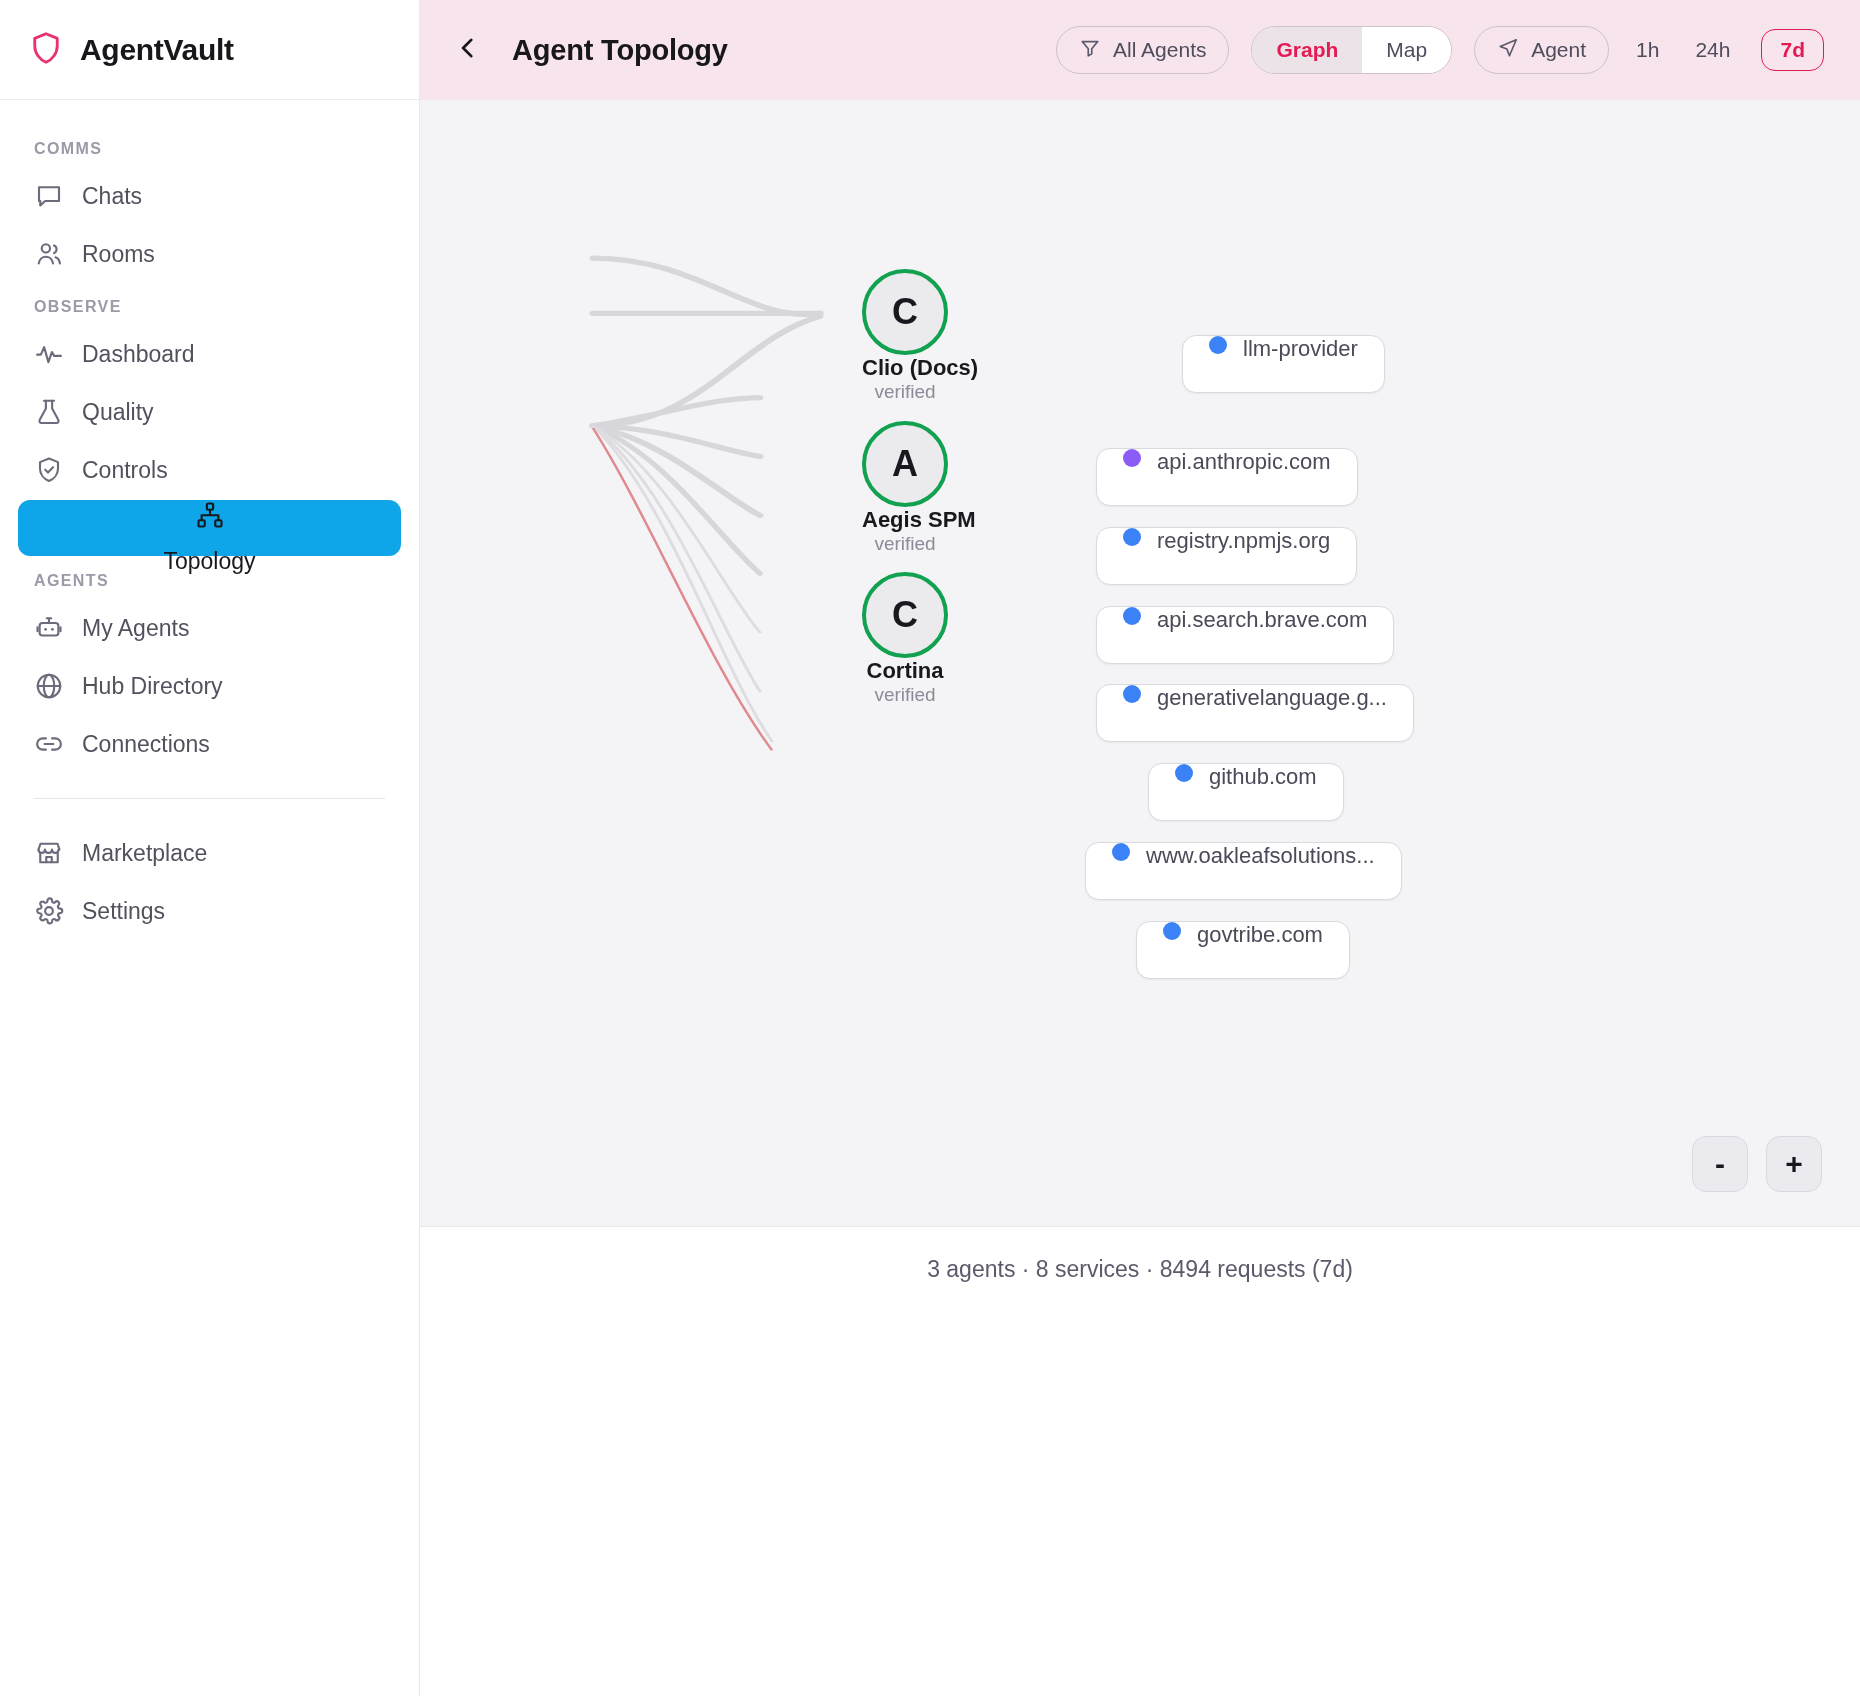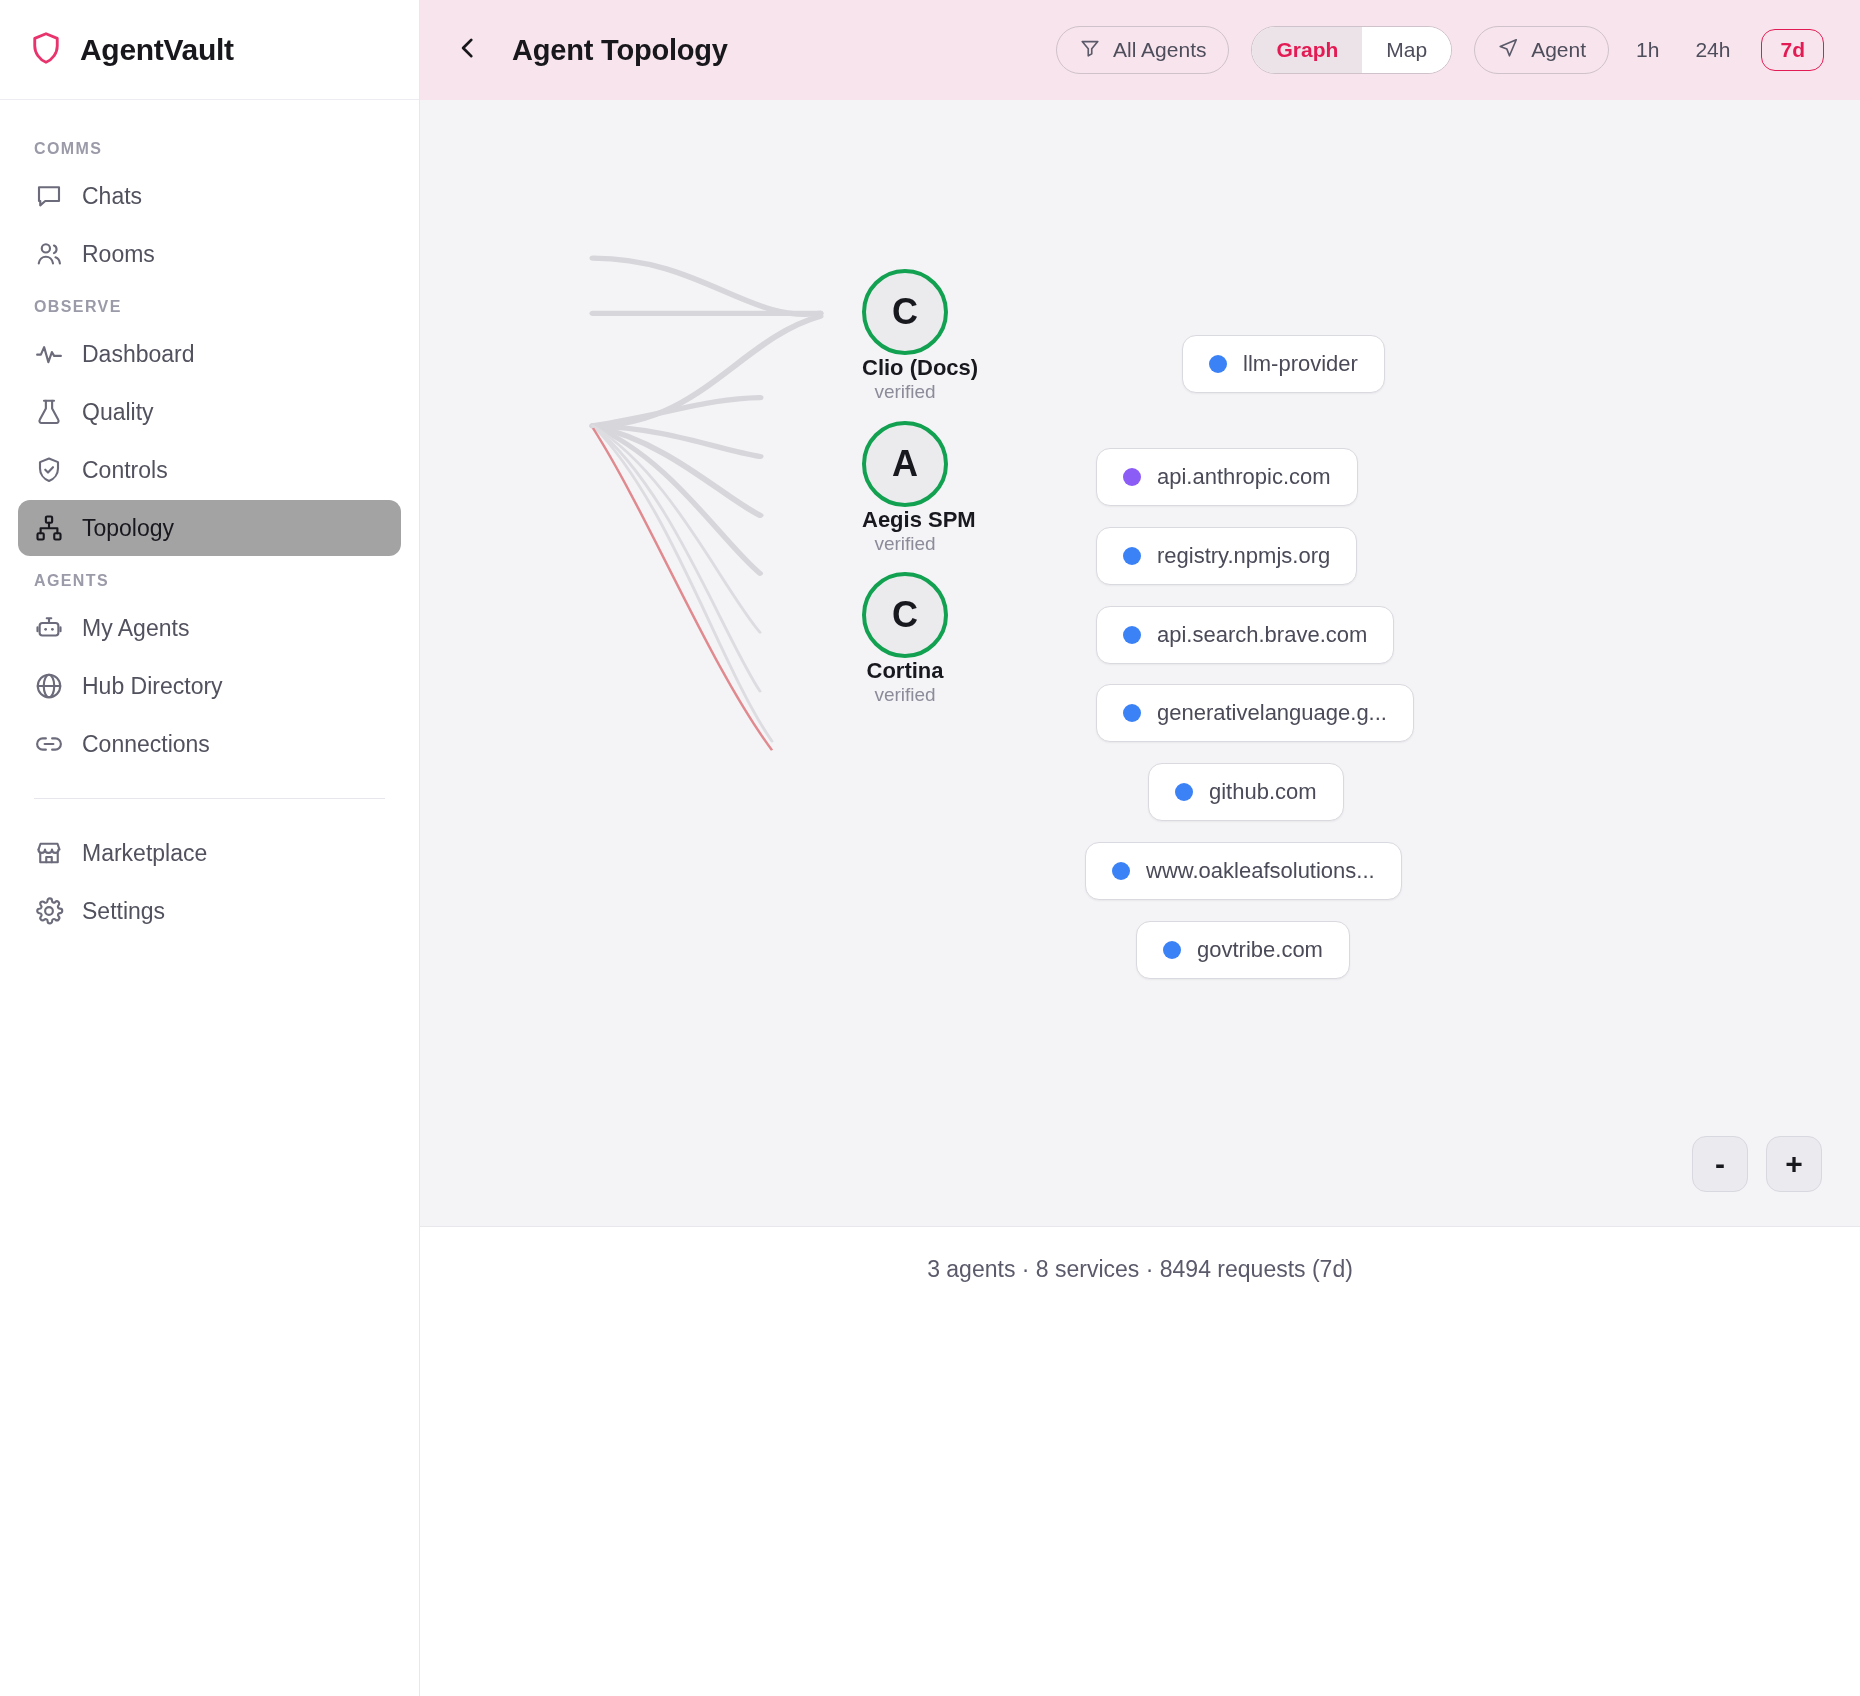--- a/index.html
+++ b/index.html
@@ -28,21 +28,21 @@
   .nav-section-label {
     font-size: 16px; font-weight: 700; letter-spacing: 1.4px;
     color: #9a9aa8; padding: 14px 16px 10px 16px;
   }
   .nav-item {
     display: flex; align-items: center; gap: 18px;
     height: 56px; padding: 0 16px; margin-bottom: 2px;
     border-radius: 12px; cursor: pointer;
   }
   .nav-item .lbl { font-size: 23px; color: #52525f; }
-  .nav-item.active { background: #a3a3a3; }
+  .nav-item.active { background: #0ea5e9; flex-direction: column; }
   .nav-item.active .lbl { color: #18181f; }
   .nav-item.active svg { stroke: #18181f; }
   .nav-icon { width: 30px; height: 30px; display: block; flex: 0 0 30px; }
   .nav-icon svg { width: 30px; height: 30px; stroke: #6b6b7b; stroke-width: 1.7; fill: none;
                   stroke-linecap: round; stroke-linejoin: round; }
   .nav-divider { height: 1px; background: #e6e6ec; margin: 26px 16px 26px 16px; }
 
   
   .main { flex: 1; display: flex; flex-direction: column; height: 1312px; }
   .topbar {
@@ -96,21 +96,21 @@
   .agent-circle {
     width: 86px; height: 86px; border-radius: 50%;
     background: #ebebee; border: 4px solid #12a150;
     display: flex; align-items: center; justify-content: center;
     font-size: 36px; font-weight: 700; color: #18181f; margin: 0 auto;
   }
   .agent-name { font-size: 22px; font-weight: 700; color: #18181f; white-space: nowrap; }
   .agent-status { font-size: 19px; color: #8b8b99; }
 
   .svc-chip {
-    position: absolute; display: flex; align-items: center; gap: 16px;
+    position: absolute; display: flex; gap: 16px;
     height: 58px; padding: 0 26px; background: #ffffff;
     border: 1.5px solid #d9d9e0; border-radius: 14px;
     box-shadow: 0 1px 2px rgba(20,20,40,.05);
     font-size: 22px; color: #4a4a58; white-space: nowrap; cursor: pointer;
   }
   .svc-dot { width: 18px; height: 18px; border-radius: 50%; flex: 0 0 18px; }
 
   .zoom-ctrls { position: absolute; right: 38px; bottom: 34px; display: flex; gap: 18px; }
   .zoom-btn {
     width: 56px; height: 56px; border-radius: 14px; background: #eaeaef;

